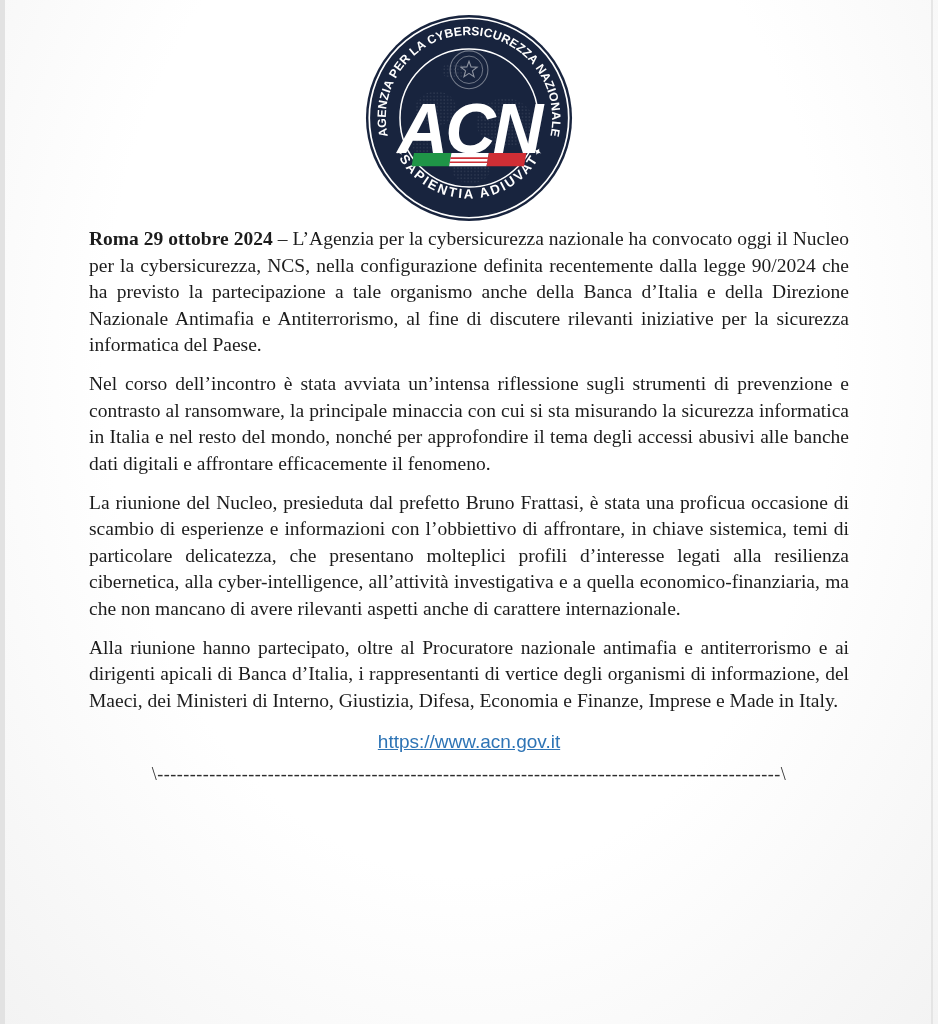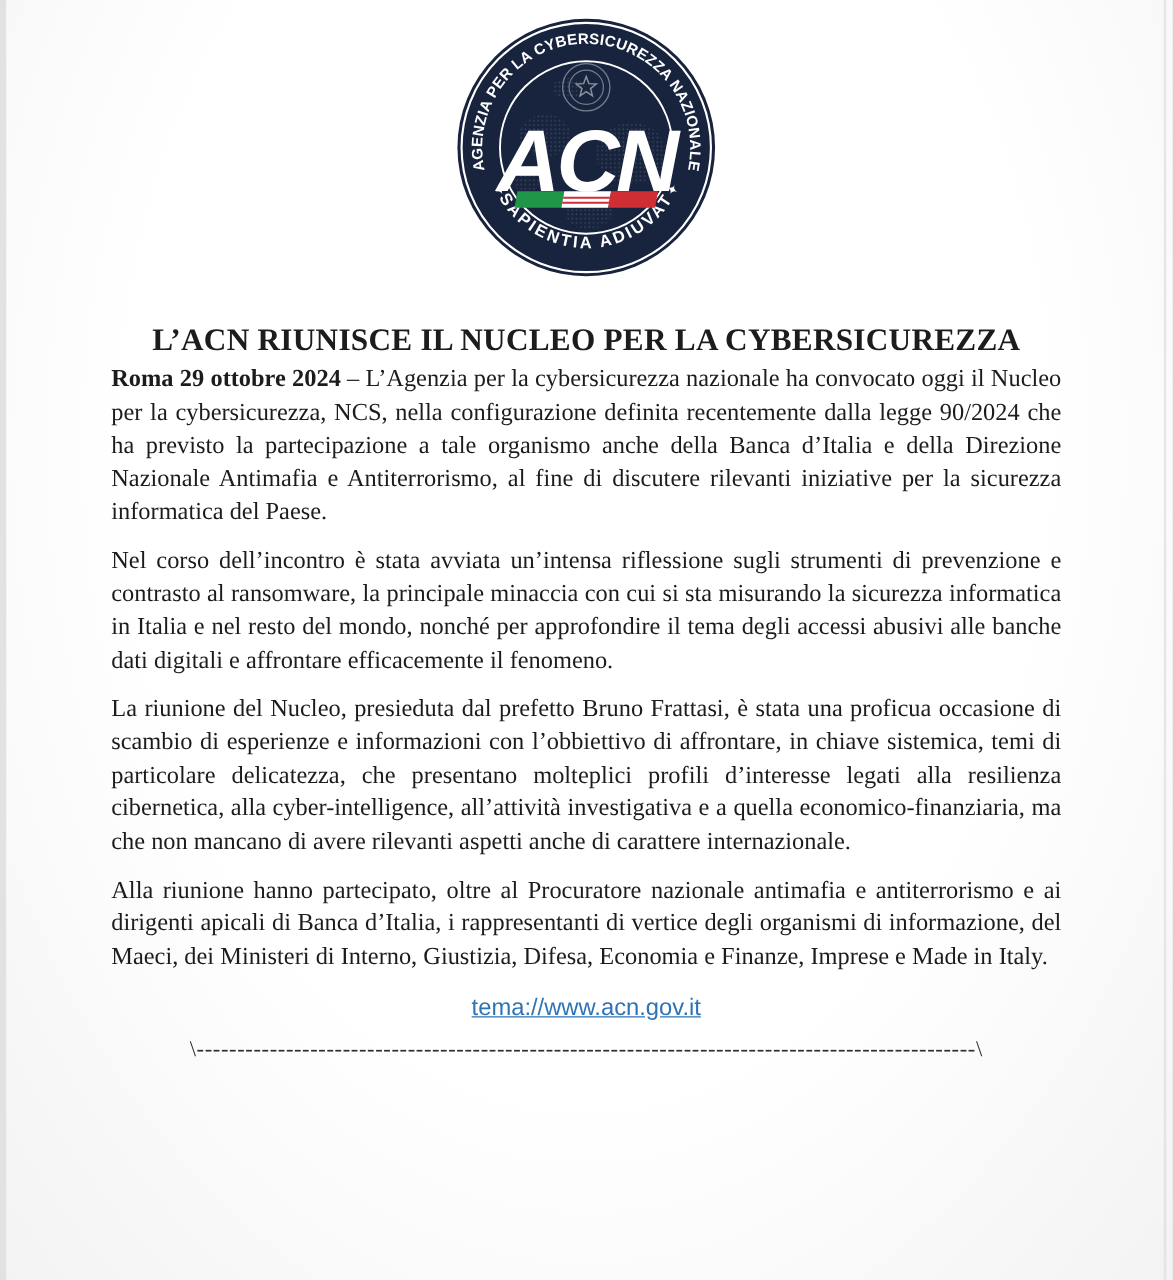--- a/index.html
+++ b/index.html
@@ -97,26 +97,25 @@
         <rect x="-59.5" y="-7" width="39.7" height="14" fill="#1F9547"></rect>
         <rect x="-19.8" y="-7" width="39.6" height="14" fill="#FFFFFF"></rect>
         <rect x="19.8" y="-7" width="39.7" height="14" fill="#CF2E35"></rect>
         <rect x="-19.8" y="-2.4" width="39.6" height="1.7" fill="#CF2E35"></rect>
         <rect x="-19.8" y="2.0" width="39.6" height="1.7" fill="#CF2E35"></rect>
       </g>
     </svg>
   </div>
 
   <div class="doc">
-    <h1 class="title">L’ACN RIUNISCE IL NUCLEO PER LA CYBERSICUREZZA</h1>
 
     <div class="bodytext">
       <p><span class="dateline">Roma 29 ottobre 2024</span><span> – </span><span>L’Agenzia per la cybersicurezza nazionale ha convocato oggi il Nucleo per la cybersicurezza, NCS, nella configurazione definita recentemente dalla legge 90/2024 che ha previsto la partecipazione a tale organismo anche della Banca d’Italia e della Direzione Nazionale Antimafia e Antiterrorismo, al fine di discutere rilevanti iniziative per la sicurezza informatica del Paese.</span></p>
       <p>Nel corso dell’incontro è stata avviata un’intensa riflessione sugli strumenti di prevenzione e contrasto al ransomware, la principale minaccia con cui si sta misurando la sicurezza informatica in Italia e nel resto del mondo, nonché per approfondire il tema degli accessi abusivi alle banche dati digitali e affrontare efficacemente il fenomeno.</p>
       <p>La riunione del Nucleo, presieduta dal prefetto Bruno Frattasi, è stata una proficua occasione di scambio di esperienze e informazioni con l’obbiettivo di affrontare, in chiave sistemica, temi di particolare delicatezza, che presentano molteplici profili d’interesse legati alla resilienza cibernetica, alla cyber-intelligence, all’attività investigativa e a quella economico-finanziaria, ma che non mancano di avere rilevanti aspetti anche di carattere internazionale.</p>
       <p>Alla riunione hanno partecipato, oltre al Procuratore nazionale antimafia e antiterrorismo e ai dirigenti apicali di Banca d’Italia, i rappresentanti di vertice degli organismi di informazione, del Maeci, dei Ministeri di Interno, Giustizia, Difesa, Economia e Finanze, Imprese e Made in Italy.</p>
     </div>
 
-    <p class="link-row"><a href="#">tema://www.acn.gov.it</a></p>
+    <p class="link-row"><a href="#">https://www.acn.gov.it</a></p>
 
     <div class="rule">\------------------------------------------------------------------------------------------------\</div>
   </div>
 </div>
 
 </body></html>

